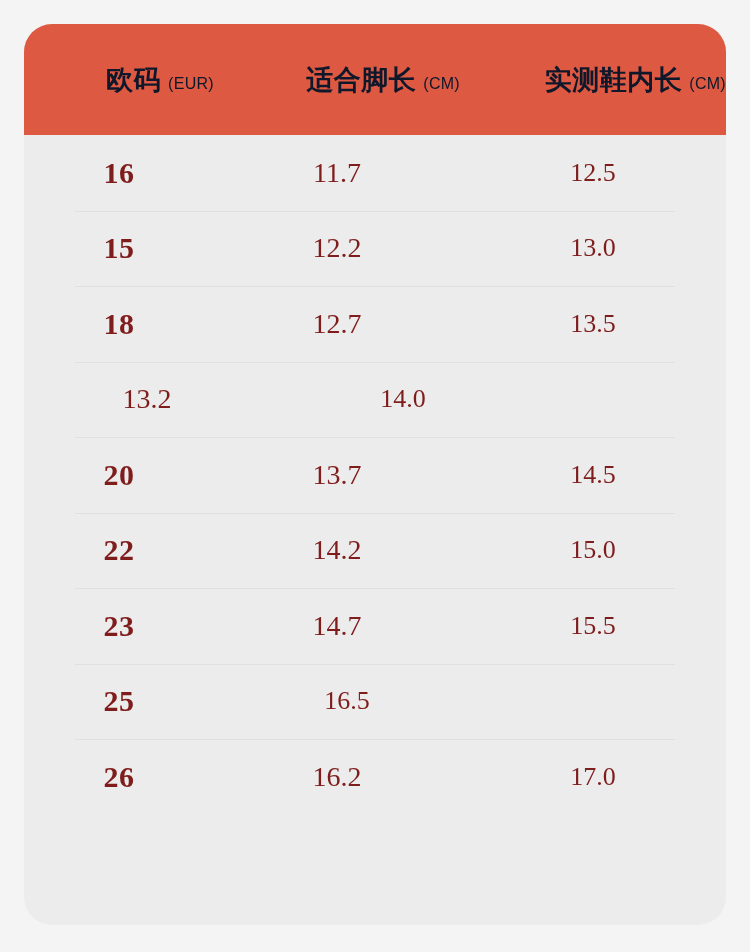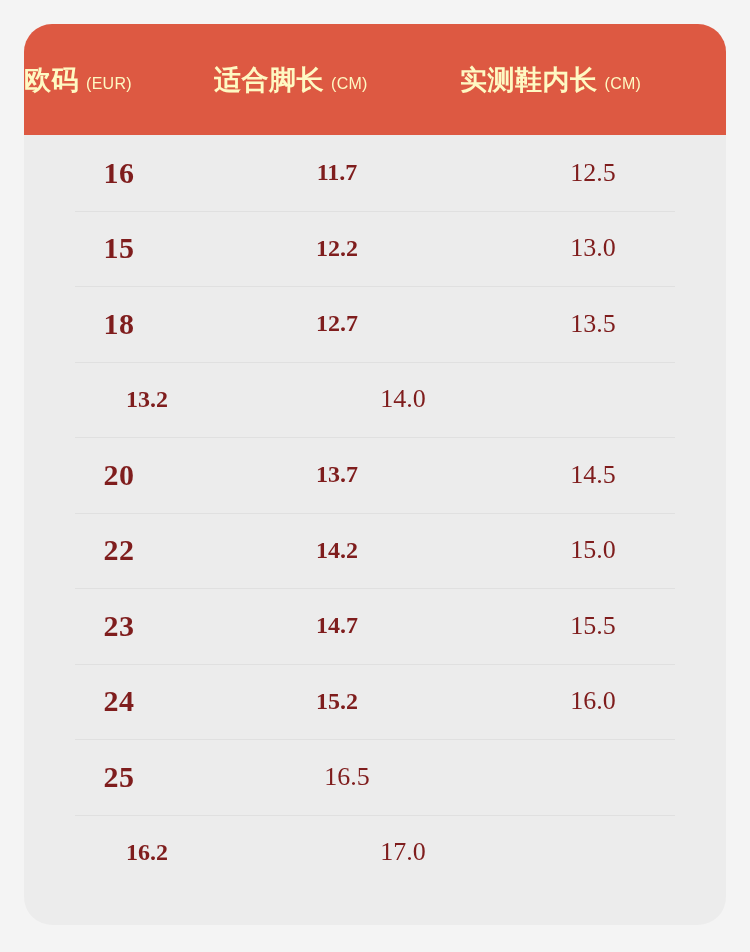--- a/index.html
+++ b/index.html
@@ -31,22 +31,22 @@
   .chart-header {
     height: 111px;
     background: #dd5942;
     display: flex;
     align-items: center;
     box-sizing: border-box;
   }
   .header-cell {
     display: flex;
     align-items: baseline;
-    justify-content: flex-start;
-    color: #fef9c3;
+    justify-content: flex-end;
+    color: #0f172a;
     white-space: nowrap;
   }
   .header-cell.col-eur   { width: 190px; }
   .header-cell.col-foot  { width: 246px; }
   .header-cell.col-inner { width: 266px; }
 
   .header-title {
     font-size: 27px;
     font-weight: bold;
     letter-spacing: 0.5px;
@@ -86,22 +86,22 @@
   }
   .cell.col-eur {
     width: 190px;
     font-size: 30px;
     font-weight: bold;
     font-family: "Liberation Serif", "DejaVu Serif", serif;
     letter-spacing: 0.5px;
   }
   .cell.col-foot {
     width: 246px;
-    font-size: 24px;
-    font-weight: bold;
+    font-size: 28px;
+    font-weight: normal;
     font-family: "Liberation Serif", "DejaVu Serif", serif;
   }
   .cell.col-inner {
     width: 266px;
     font-size: 26px;
     font-weight: normal;
     font-family: "Liberation Serif", "DejaVu Serif", serif;
   }
 </style>
 </head>
@@ -160,30 +160,26 @@
       <div class="cell col-foot">14.2</div>
       <div class="cell col-inner">15.0</div>
     </div>
 
     <div class="table-row">
       <div class="cell col-eur">23</div>
       <div class="cell col-foot">14.7</div>
       <div class="cell col-inner">15.5</div>
     </div>
 
-    <div class="table-row">
-      <div class="cell col-eur">24</div>
-      <div class="cell col-foot">15.2</div>
-      <div class="cell col-inner">16.0</div>
-    </div>
 
     <div class="table-row">
       <div class="cell col-eur">25</div>
       <div class="cell col-inner">16.5</div>
     </div>
 
     <div class="table-row">
+      <div class="cell col-eur">26</div>
       <div class="cell col-foot">16.2</div>
       <div class="cell col-inner">17.0</div>
     </div>
 
   </div>
 </div>
 
 </body></html>

